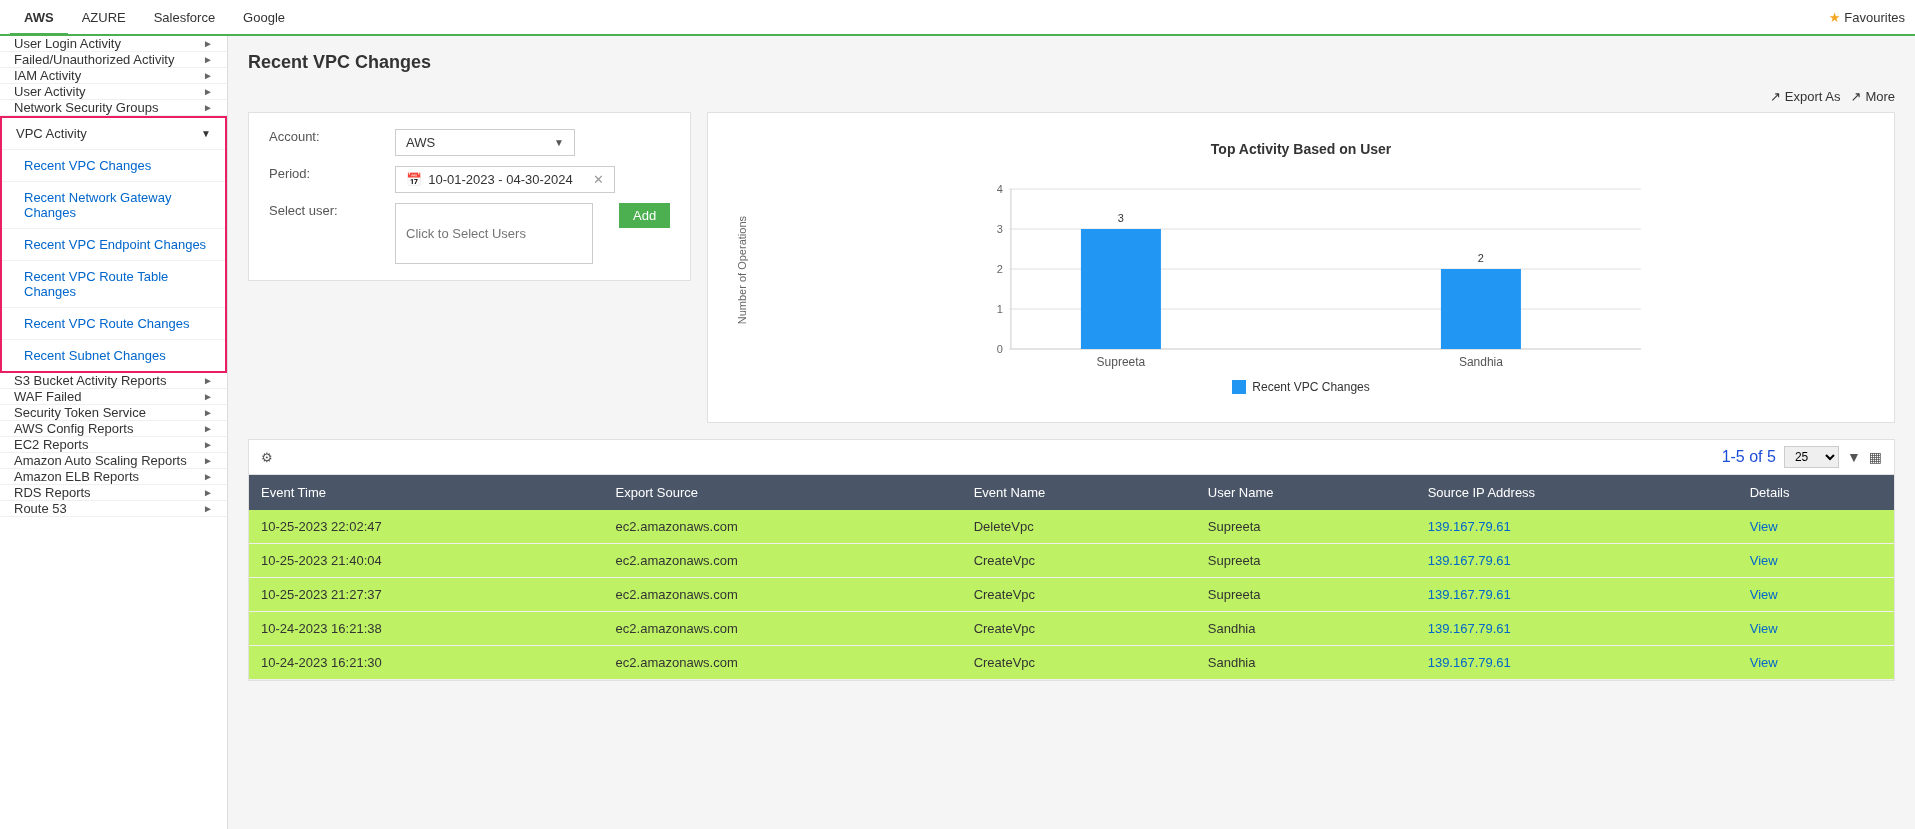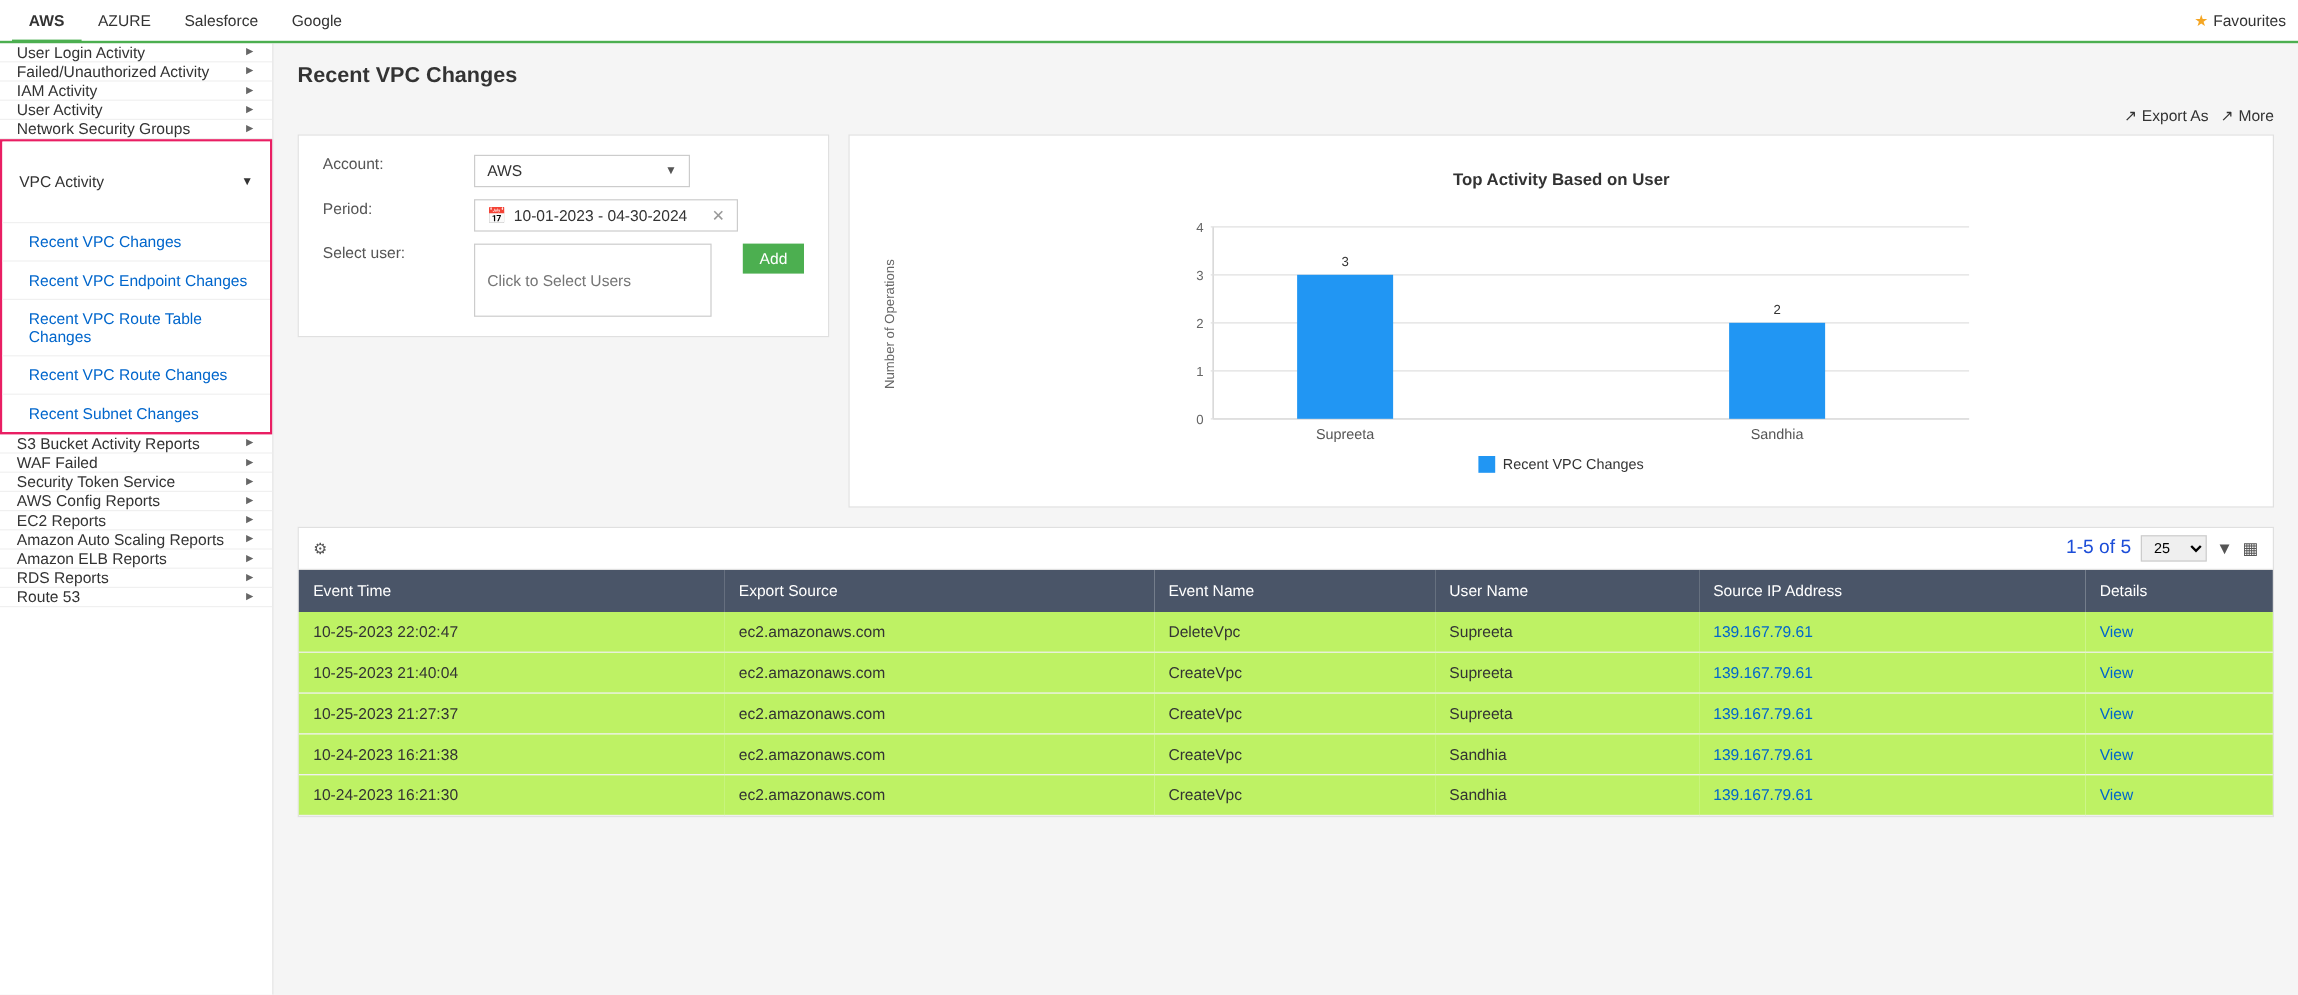--- a/index.html
+++ b/index.html
@@ -52,21 +52,21 @@
     }
     .sidebar-item .arrow { font-size: 10px; color: #666; }
 
     
     .vpc-activity-group {
       border: 2px solid #e91e63;
       margin: 0;
     }
     .vpc-activity-header {
       display: flex; align-items: center; justify-content: space-between;
-      padding: 26px 14px;
+      padding: 8px 14px;
       cursor: pointer;
       background: #fff;
       font-size: 13px; color: #333;
       font-weight: 500;
     }
     .vpc-activity-header .arrow { font-size: 10px; color: #333; }
     .vpc-sub-items { background: #fff; }
     .vpc-sub-item {
       padding: 8px 14px 8px 22px;
       cursor: pointer;
@@ -207,20 +207,21 @@
       <span class="arrow">►</span>
     </div>
 
     <div class="vpc-activity-group">
       <div class="vpc-activity-header">
         <span>VPC Activity</span>
         <span class="arrow">▼</span>
       </div>
       <div class="vpc-sub-items">
         <div class="vpc-sub-item selected">Recent VPC Changes</div>
+        <div class="vpc-sub-item">Recent Network Gateway Changes</div>
         <div class="vpc-sub-item">Recent VPC Endpoint Changes</div>
         <div class="vpc-sub-item">Recent VPC Route Table Changes</div>
         <div class="vpc-sub-item">Recent VPC Route Changes</div>
         <div class="vpc-sub-item">Recent Subnet Changes</div>
       </div>
     </div>
 
     <div class="sidebar-item">
       <span>S3 Bucket Activity Reports</span>
       <span class="arrow">►</span>

